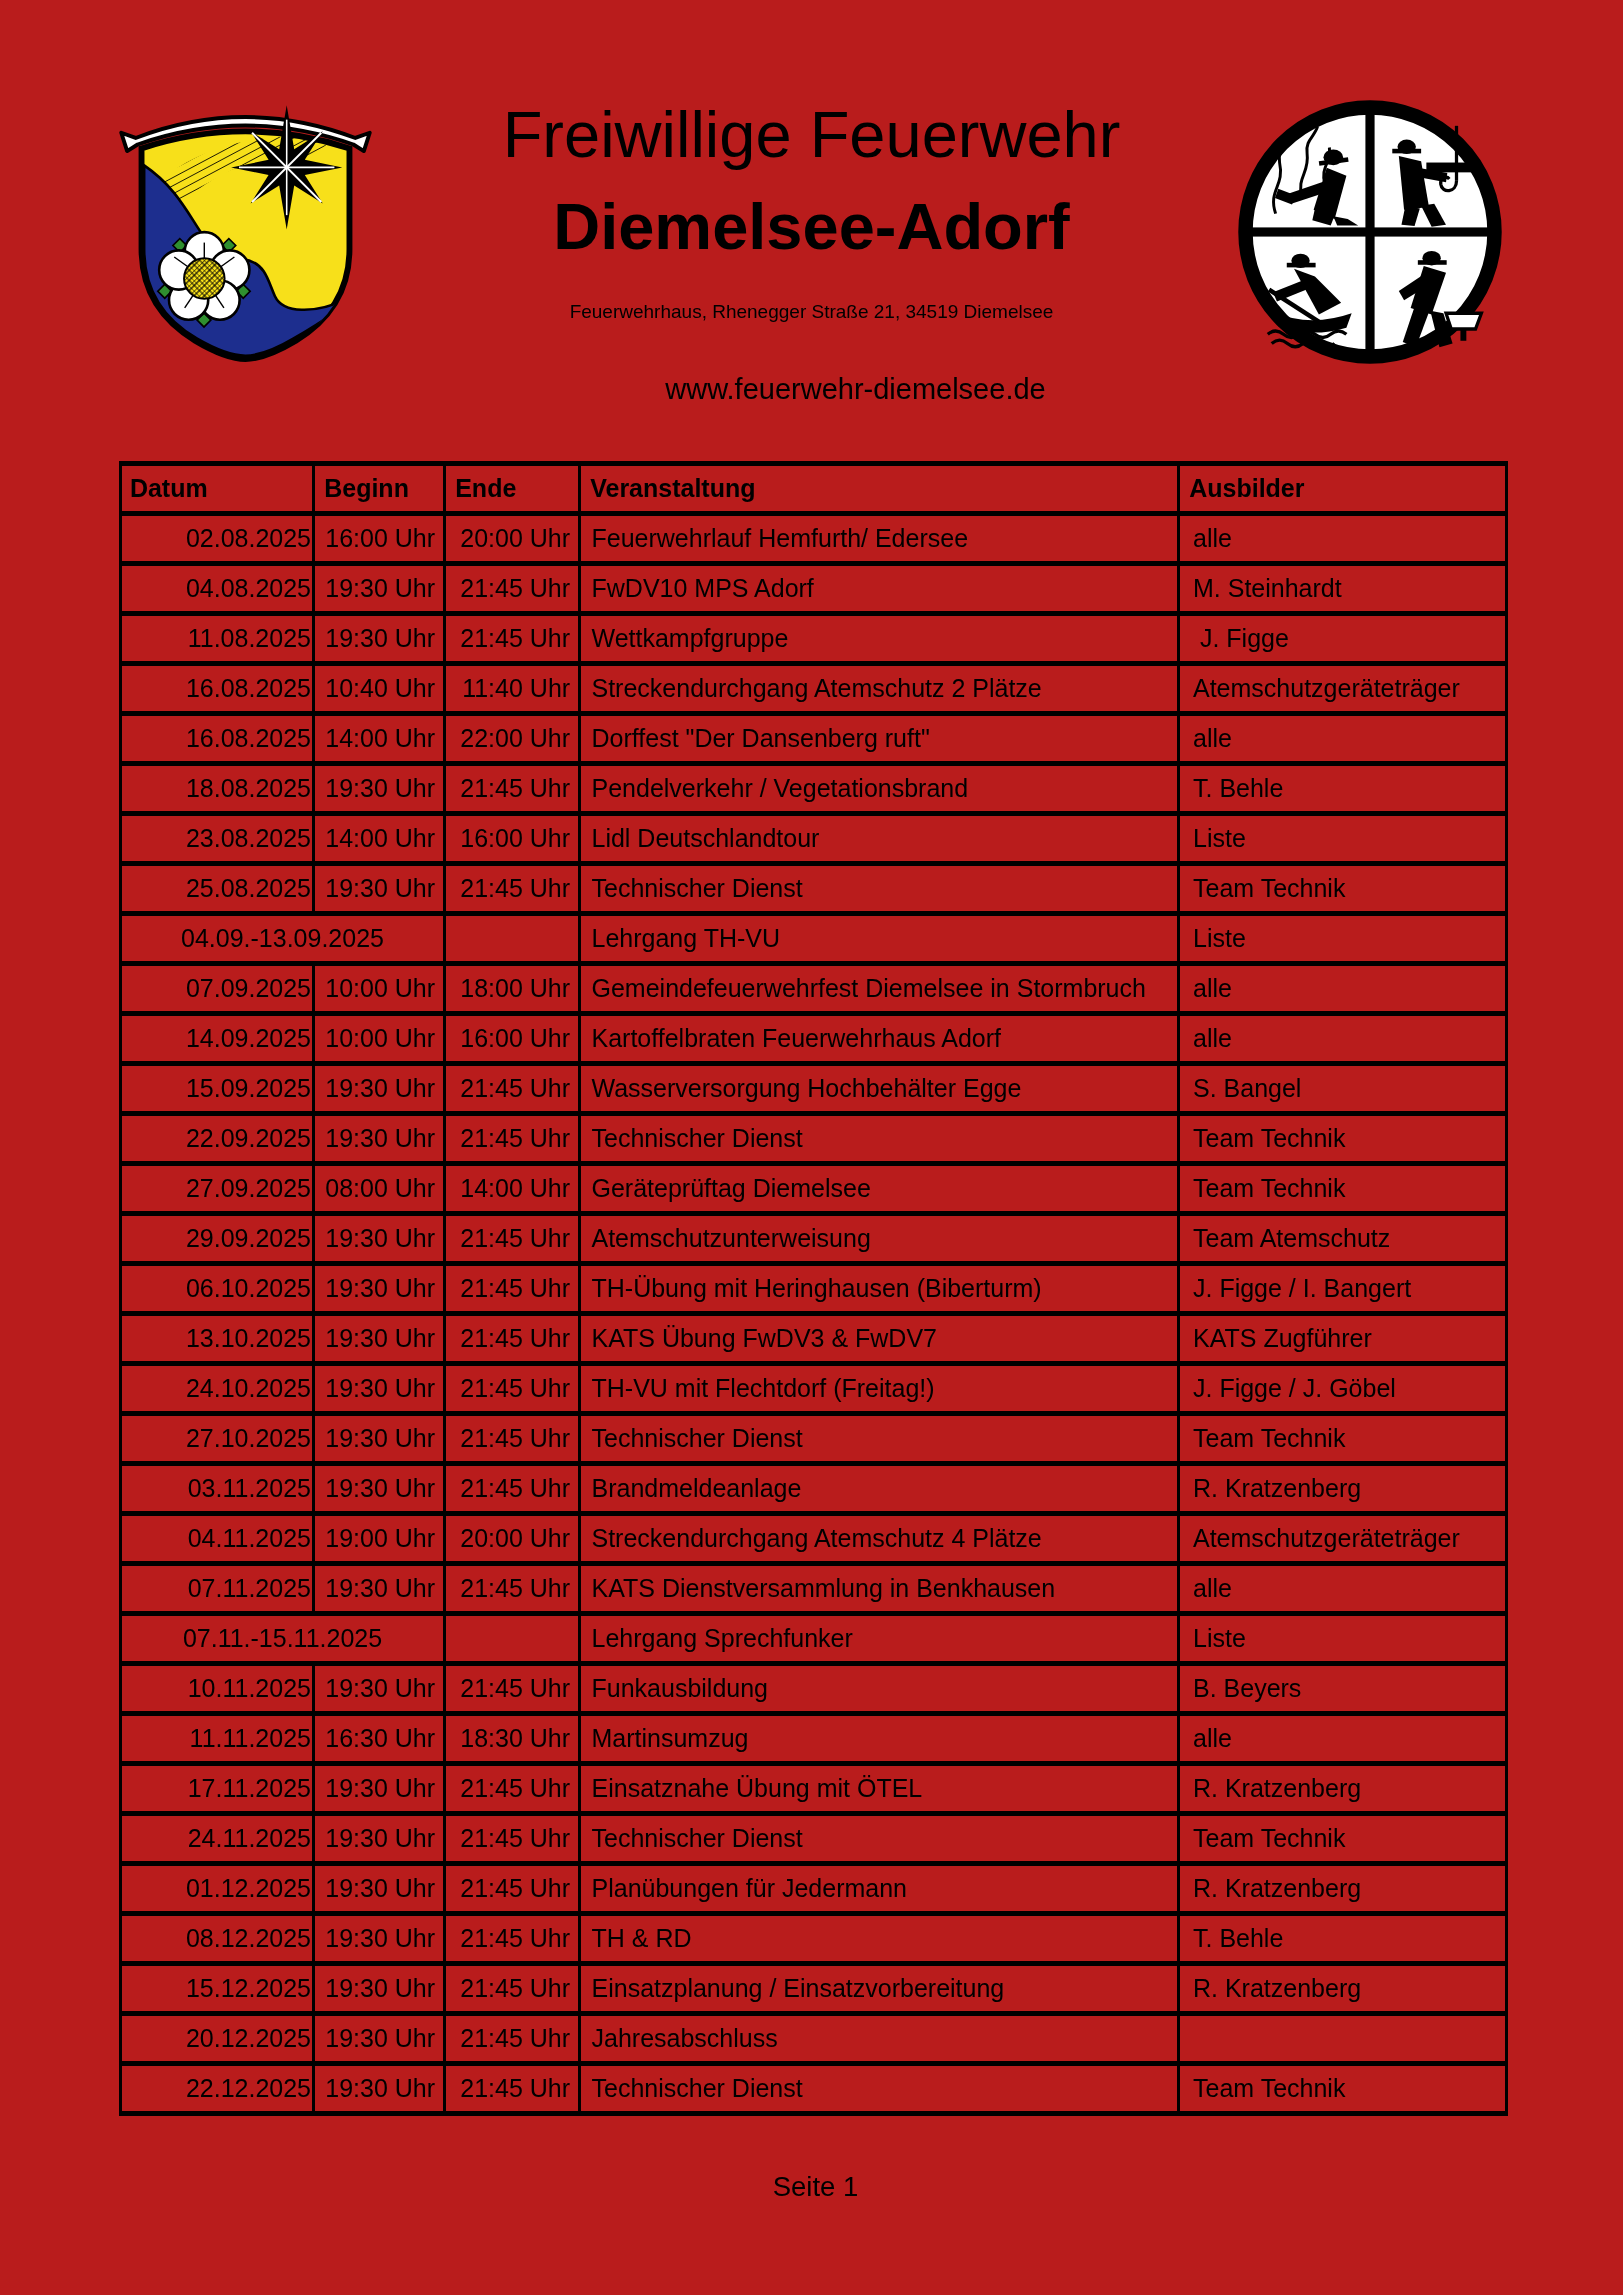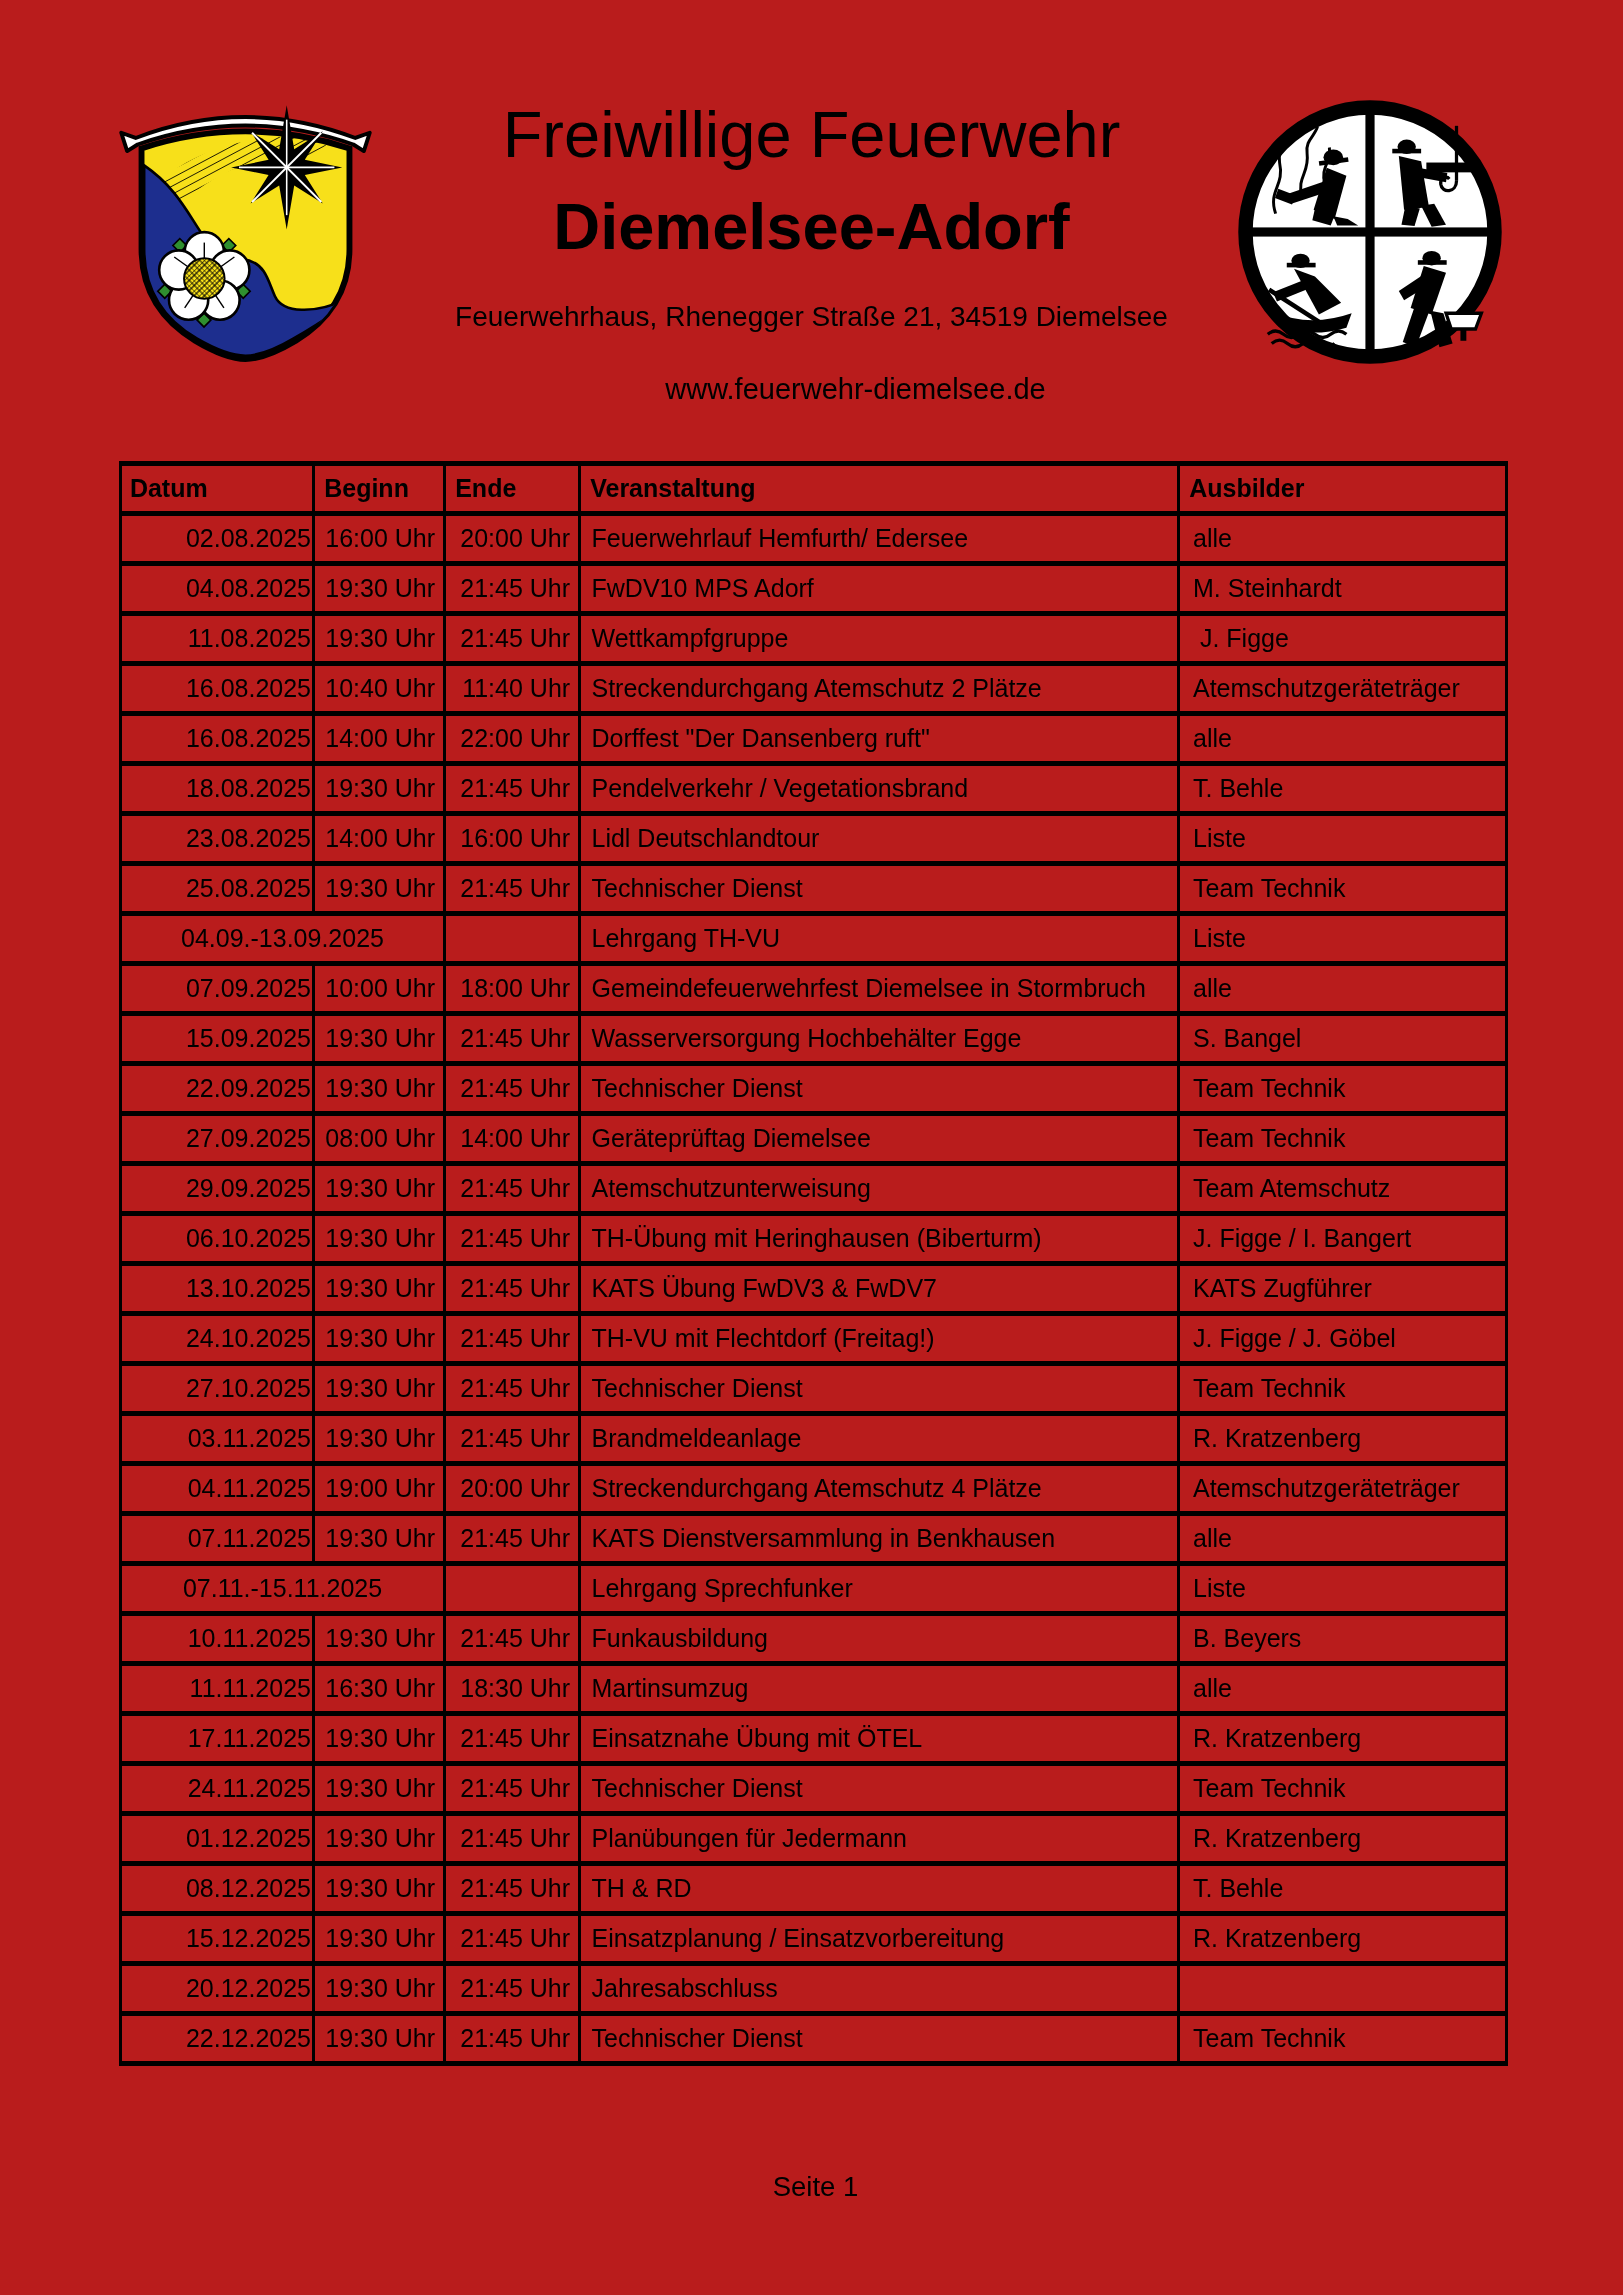--- a/index.html
+++ b/index.html
@@ -12,21 +12,21 @@
     overflow:hidden;
   }
   
   .crest{position:absolute;left:118px;top:92px;width:255px;height:275px;}
   .roundel{position:absolute;left:1235px;top:97px;width:270px;height:270px;}
   .title-line1{position:absolute;left:0;width:100%;top:99px;text-align:center;
     font-size:65px;line-height:1.1;font-weight:400;}
   .title-line2{position:absolute;left:0;width:100%;top:191px;text-align:center;
     font-size:65px;line-height:1.1;font-weight:700;}
   .address-line{position:absolute;left:0;width:100%;top:301px;text-align:center;
-    font-size:28px;line-height:1.15;}
+    font-size:19px;line-height:1.15;}
   .website-line{position:absolute;left:0;width:100%;top:373px;text-align:center;
     font-size:29px;line-height:1.15;padding-left:44px;}
   
   .schedule{
     position:absolute;left:119px;top:461px;width:1386px;
     border-collapse:collapse;table-layout:fixed;
     font-size:25px;
   }
   .schedule th,.schedule td{
     border:3.9px solid #000;
@@ -261,20 +261,27 @@
           <td class="c-trainer">Liste</td>
         </tr>
         <tr>
           <td class="c-datum">07.09.2025</td>
           <td class="c-time">10:00 Uhr</td>
           <td class="c-time">18:00 Uhr</td>
           <td class="c-event">Gemeindefeuerwehrfest Diemelsee in Stormbruch</td>
           <td class="c-trainer">alle</td>
         </tr>
         <tr>
+          <td class="c-datum">14.09.2025</td>
+          <td class="c-time">10:00 Uhr</td>
+          <td class="c-time">16:00 Uhr</td>
+          <td class="c-event">Kartoffelbraten Feuerwehrhaus Adorf</td>
+          <td class="c-trainer">alle</td>
+        </tr>
+        <tr>
           <td class="c-datum">15.09.2025</td>
           <td class="c-time">19:30 Uhr</td>
           <td class="c-time">21:45 Uhr</td>
           <td class="c-event">Wasserversorgung Hochbehälter Egge</td>
           <td class="c-trainer">S. Bangel</td>
         </tr>
         <tr>
           <td class="c-datum">22.09.2025</td>
           <td class="c-time">19:30 Uhr</td>
           <td class="c-time">21:45 Uhr</td>

